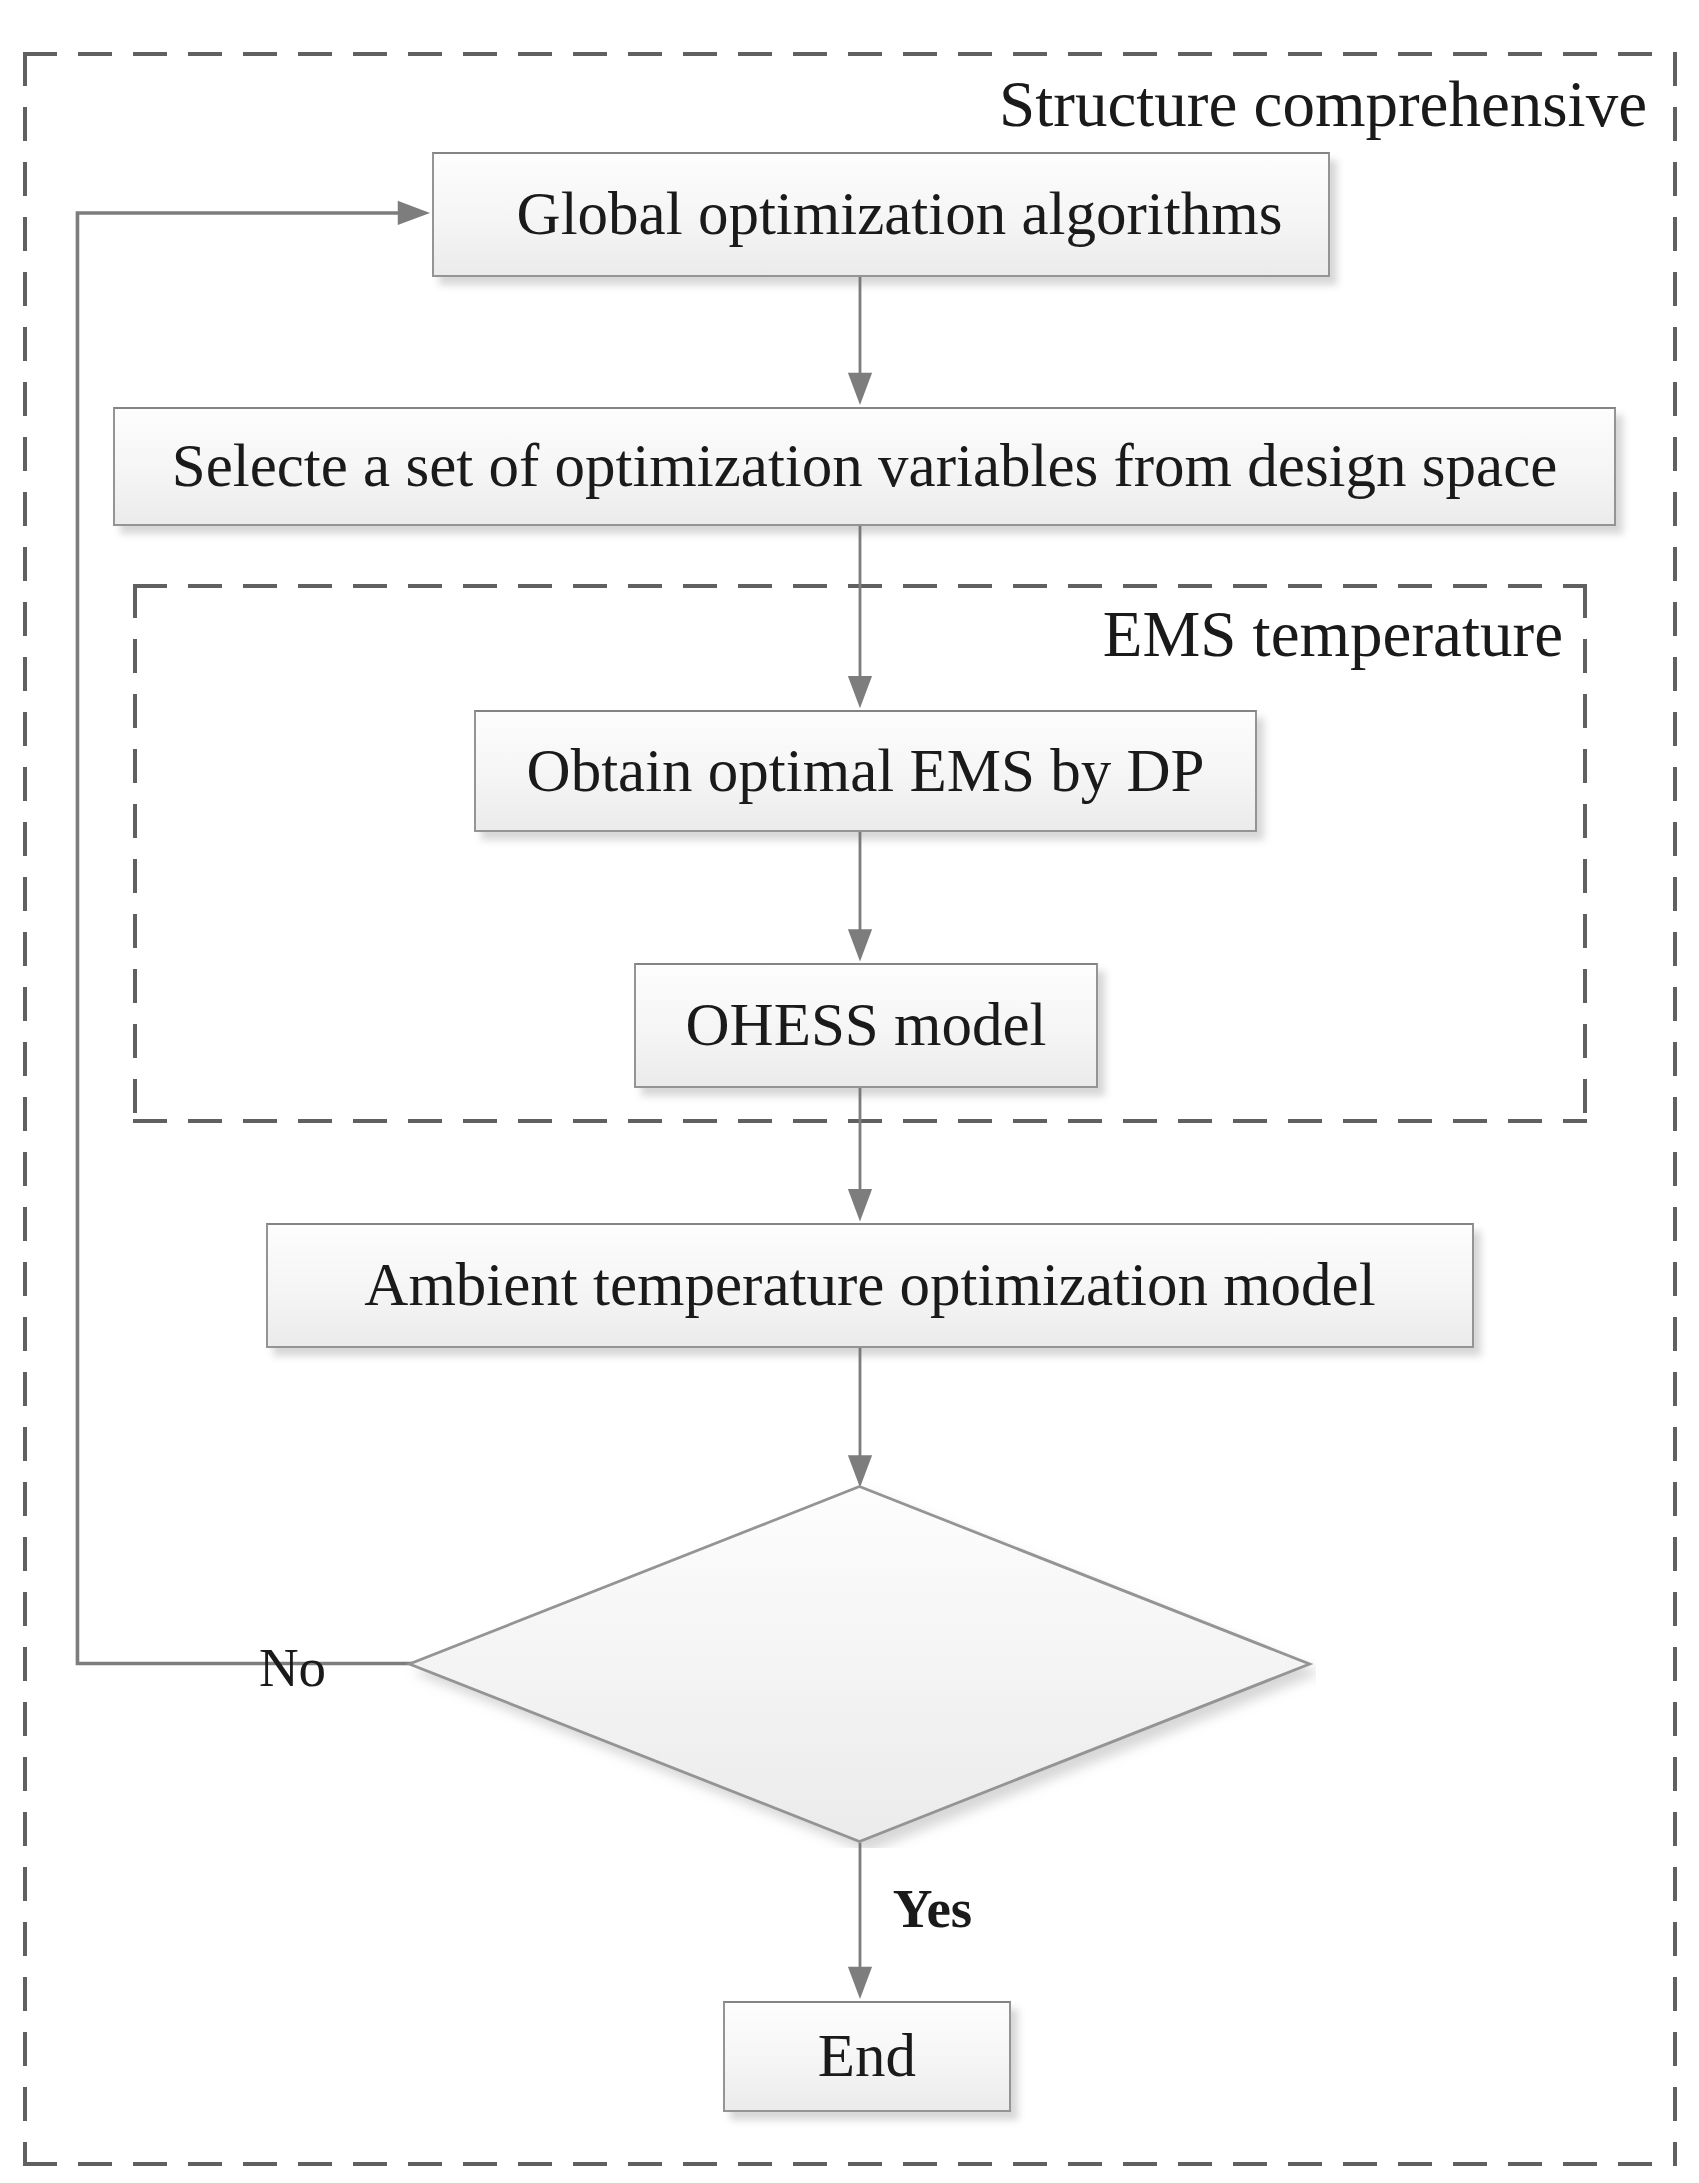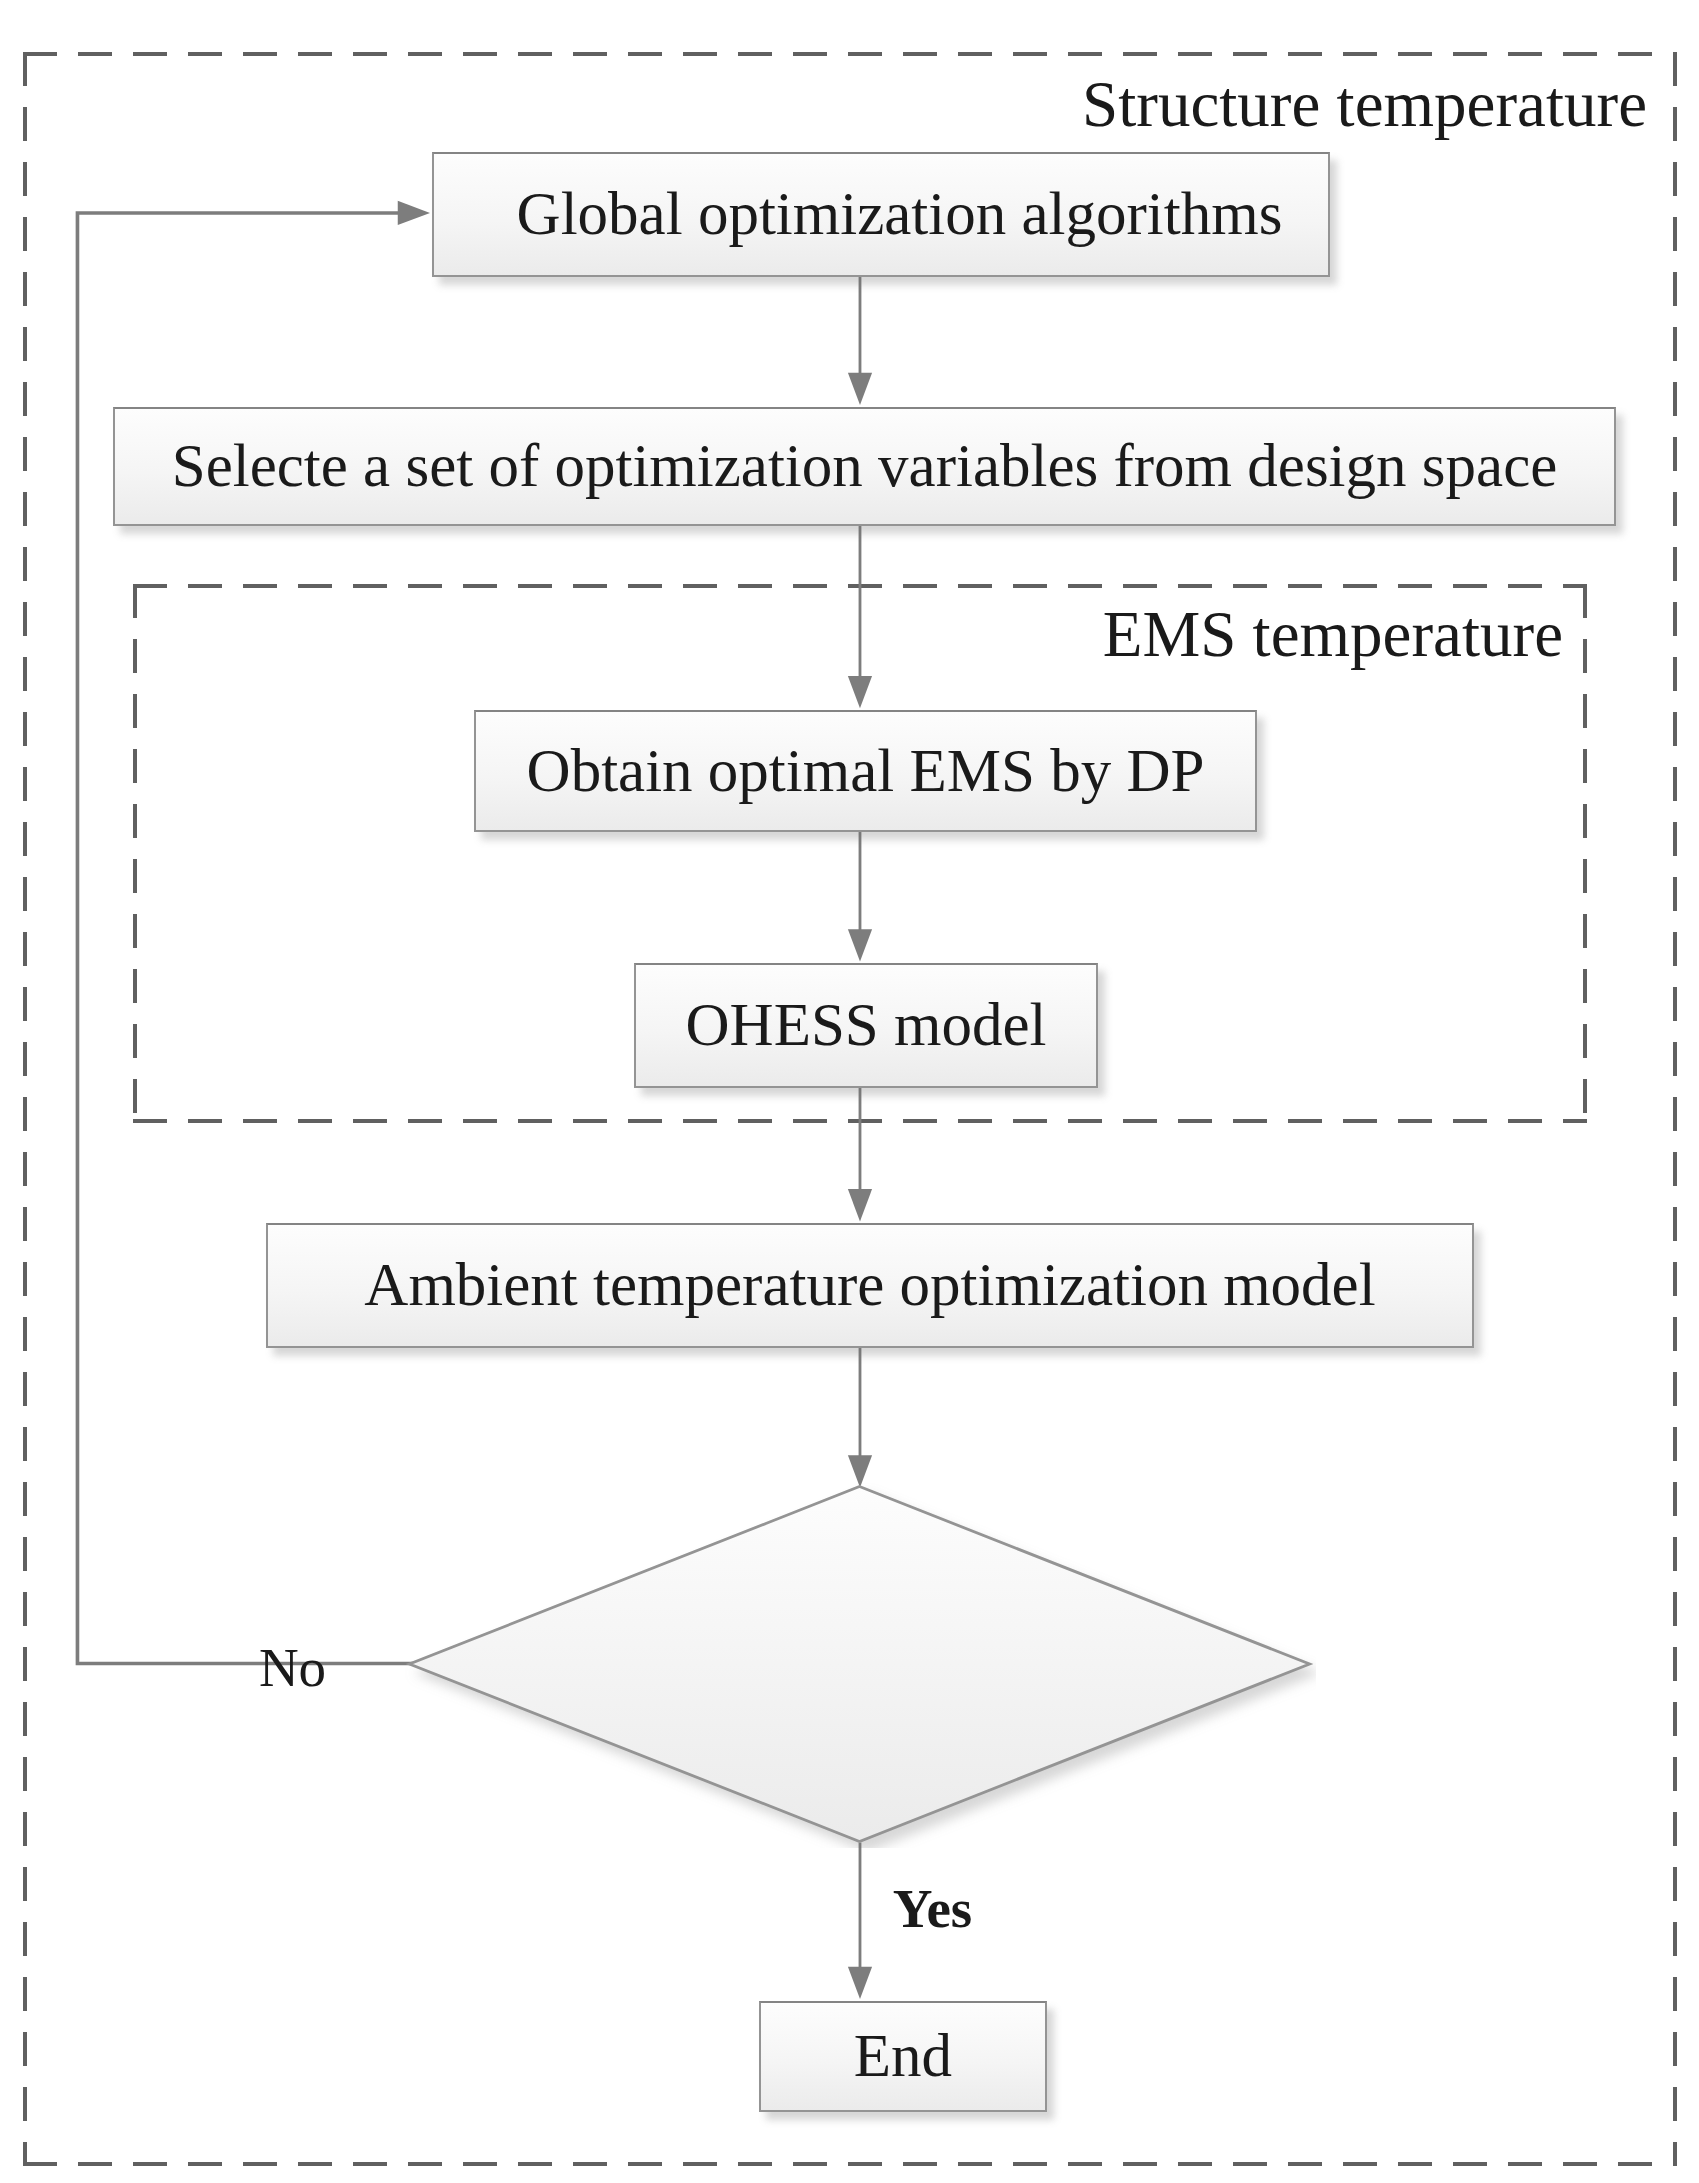--- a/index.html
+++ b/index.html
@@ -76,21 +76,21 @@
     display:flex;align-items:center;justify-content:center;
     font-size:61px;white-space:nowrap;
   }
 </style>
 </head>
 <body>
 
 <div class="canvas">
 
   <div class="dashed-rect" style="left:22.6px;top:52px;width:1654px;height:2114px;"></div>
-  <div class="region-label" style="top:69px;right:52px;">Structure temperature</div>
+  <div class="region-label" style="top:69px;right:52px;">Structure comprehensive</div>
 
   <div class="dashed-rect" style="left:133px;top:584px;width:1454px;height:539px;"></div>
   <div class="region-label" style="top:599px;right:136px;">EMS temperature</div>
 
   <svg class="overlay" width="1699" height="2183" viewBox="0 0 2106 2706">
 
     <line class="connector" x1="1066" y1="340" x2="1066" y2="466"></line>
     <polygon class="arrowhead" points="1066,502 1051,462 1081,462"></polygon>
 
     <line class="connector" x1="1066" y1="648" x2="1066" y2="842"></line>
@@ -125,19 +125,19 @@
   <svg class="diamond-svg" width="913" height="368" viewBox="0 0 1132 456">
     <defs>
       <linearGradient id="diamondGrad" x1="0" y1="0" x2="0" y2="1">
         <stop class="grad-top" offset="0"></stop>
         <stop class="grad-bottom" offset="1"></stop>
       </linearGradient>
     </defs>
     <polygon class="diamond-shape" points="566,8 1124,228 566,448 8,228"></polygon>
   </svg>
 
-  <div class="node" style="left:723px;top:2001px;width:284px;height:107px;margin-left:36px;">End</div>
+  <div class="node" style="left:723px;top:2001px;width:284px;height:107px;">End</div>
 
   <div class="edge-label" style="left:228px;top:1636px;width:129px;">No</div>
   <div class="edge-label" style="left:868px;top:1877px;width:129px;font-weight:bold;">Yes</div>
 
 </div>
 
 
 </body></html>

